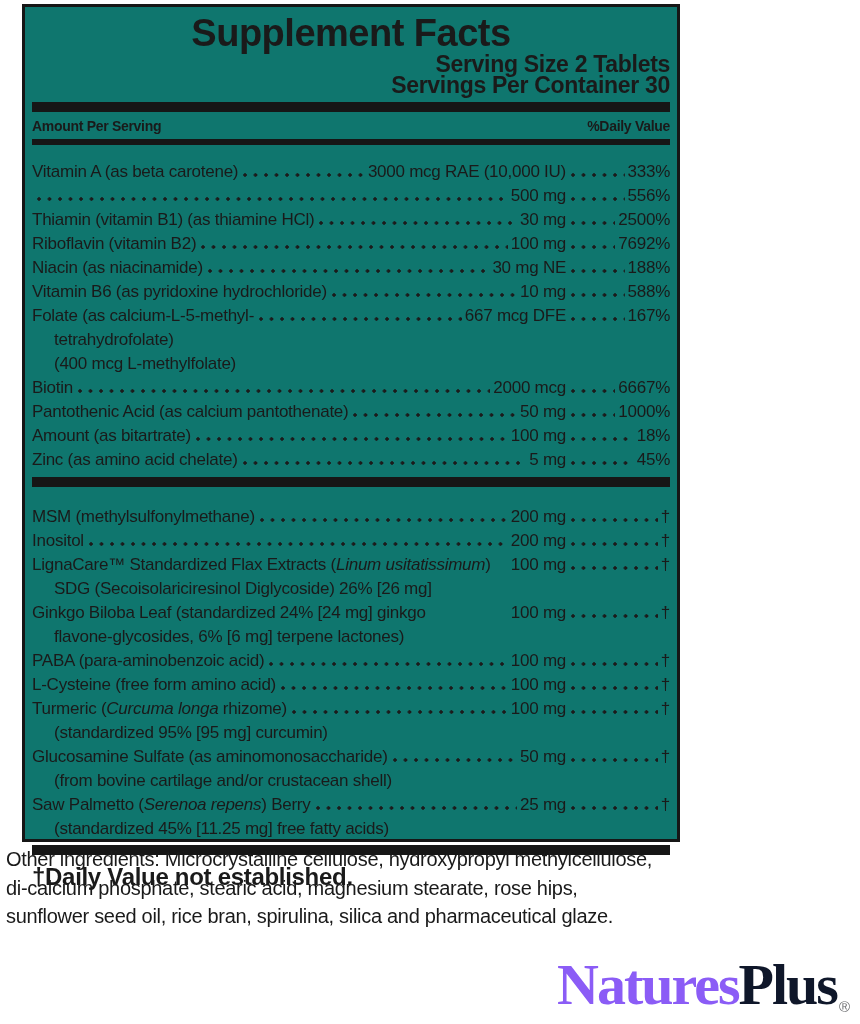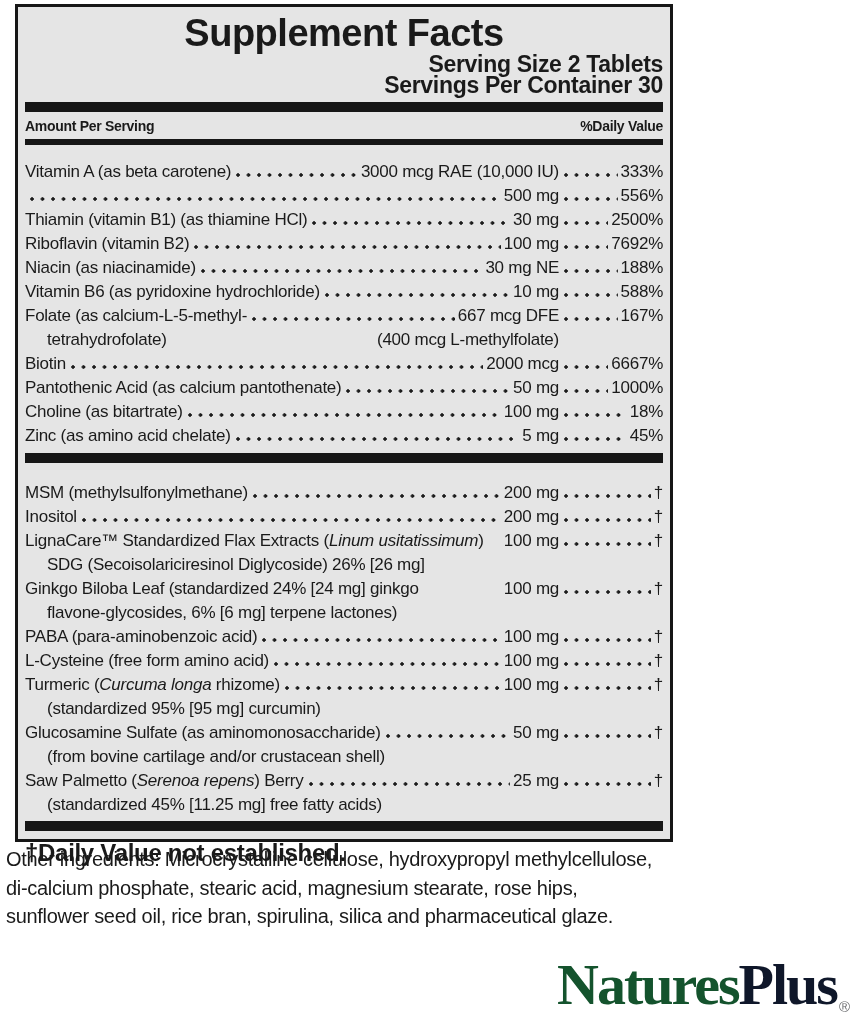--- a/index.html
+++ b/index.html
@@ -2,23 +2,23 @@
 <html><head>
 <meta charset="utf-8">
 <style>
   html,body { margin:0; padding:0; background:#ffffff; }
   .page {
     position:relative; width:860px; height:1024px; background:#ffffff;
     font-family:"Liberation Sans", sans-serif; color:#1a1a1a; overflow:hidden;
   }
   
   .label-box {
-    position:absolute; left:15px; top:4px; width:658px; height:838px;
+    position:absolute; left:22px; top:4px; width:658px; height:838px;
     border:3px solid #161616; box-sizing:border-box; padding:0 7px;
-    background:#e5e5e5;
+    background:#0f766e;
   }
   .sf-title {
     text-align:center; font-weight:bold; font-size:38px; letter-spacing:-0.5px;
     margin-top:5px; line-height:42px; white-space:nowrap;
   }
   .serving { font-weight:bold; font-size:23px; line-height:21px; letter-spacing:-0.3px;text-align:right; }
   .bar { background:#161616; }
   .bar.thick { height:10px; }
   .bar.med { height:6px; }
   .bar.b1 { margin-top:6px; }
@@ -37,21 +37,21 @@
     flex:1 1 auto; min-width:6px; align-self:stretch; margin:0 3px;
     background-image:radial-gradient(circle at 2px 2px, #1b1b1b 1.5px, transparent 1.9px);
     background-repeat:repeat-x; background-position:left 2px bottom 7px;
     background-size:10.5px 4px;
   }
   .leader.blank { background:none; }
   .amt { white-space:nowrap; text-align:left; }
   .dvcol { flex:0 0 104px; display:flex; align-items:baseline; }
   .dvcol .leader { flex:1 1 auto; }
   .dv { margin-left:auto; white-space:nowrap; }
-  .subrow { padding-left:22px; white-space:nowrap; }
+  .subrow { padding-left:22px; white-space:nowrap;flex-direction:column; }
   .subrow.wr { display:flex; justify-content:space-between; padding-right:104px; }
   .footnote { font-size:24px; padding-top:8px; letter-spacing:-0.3px;font-weight:bold; }
   
   .other-ing {
     position:absolute; left:6px; top:845px; width:820px;
     font-size:20px; line-height:28.5px; letter-spacing:-0.3px; white-space:pre-line;
   }
   .brand {
     position:absolute; right:12px; top:956px; white-space:nowrap;
     font-family:"Liberation Serif", serif; font-weight:bold; font-size:58px;
@@ -176,21 +176,21 @@
             <span class="leader"></span>
             <span class="amt">50 mg</span>
             <span class="dvcol">
               <span class="leader"></span>
               <span class="dv">1000%</span>
             </span>
           </div>
         </div>
         <div class="nrow">
           <div class="line1">
-            <span class="nm"><span>Choline (as bitartrate)</span></span>
+            <span class="nm"><span>Amount (as bitartrate)</span></span>
             <span class="leader"></span>
             <span class="amt">100 mg</span>
             <span class="dvcol">
               <span class="leader"></span>
               <span class="dv">18%</span>
             </span>
           </div>
         </div>
         <div class="nrow">
           <div class="line1">
@@ -317,16 +317,16 @@
     <div class="bar thick b4"></div>
 
     <div class="footnote">†Daily Value not established.</div>
   </div>
 
   <div class="other-ing">Other ingredients: Microcrystalline cellulose, hydroxypropyl methylcellulose,
 di-calcium phosphate, stearic acid, magnesium stearate, rose hips,
 sunflower seed oil, rice bran, spirulina, silica and pharmaceutical glaze.</div>
 
   <div class="brand">
-    <span style="color: #14532d;">Natures</span><span style="color: #0f172a; margin-top: 36px;">Plus</span><span class="reg" style="color: rgb(109, 110, 113);">®</span>
+    <span style="color: #8b5cf6;">Natures</span><span style="color: #0f172a; margin-top: 36px;">Plus</span><span class="reg" style="color: rgb(109, 110, 113);">®</span>
   </div>
 
 </div>
 
 </body></html>

